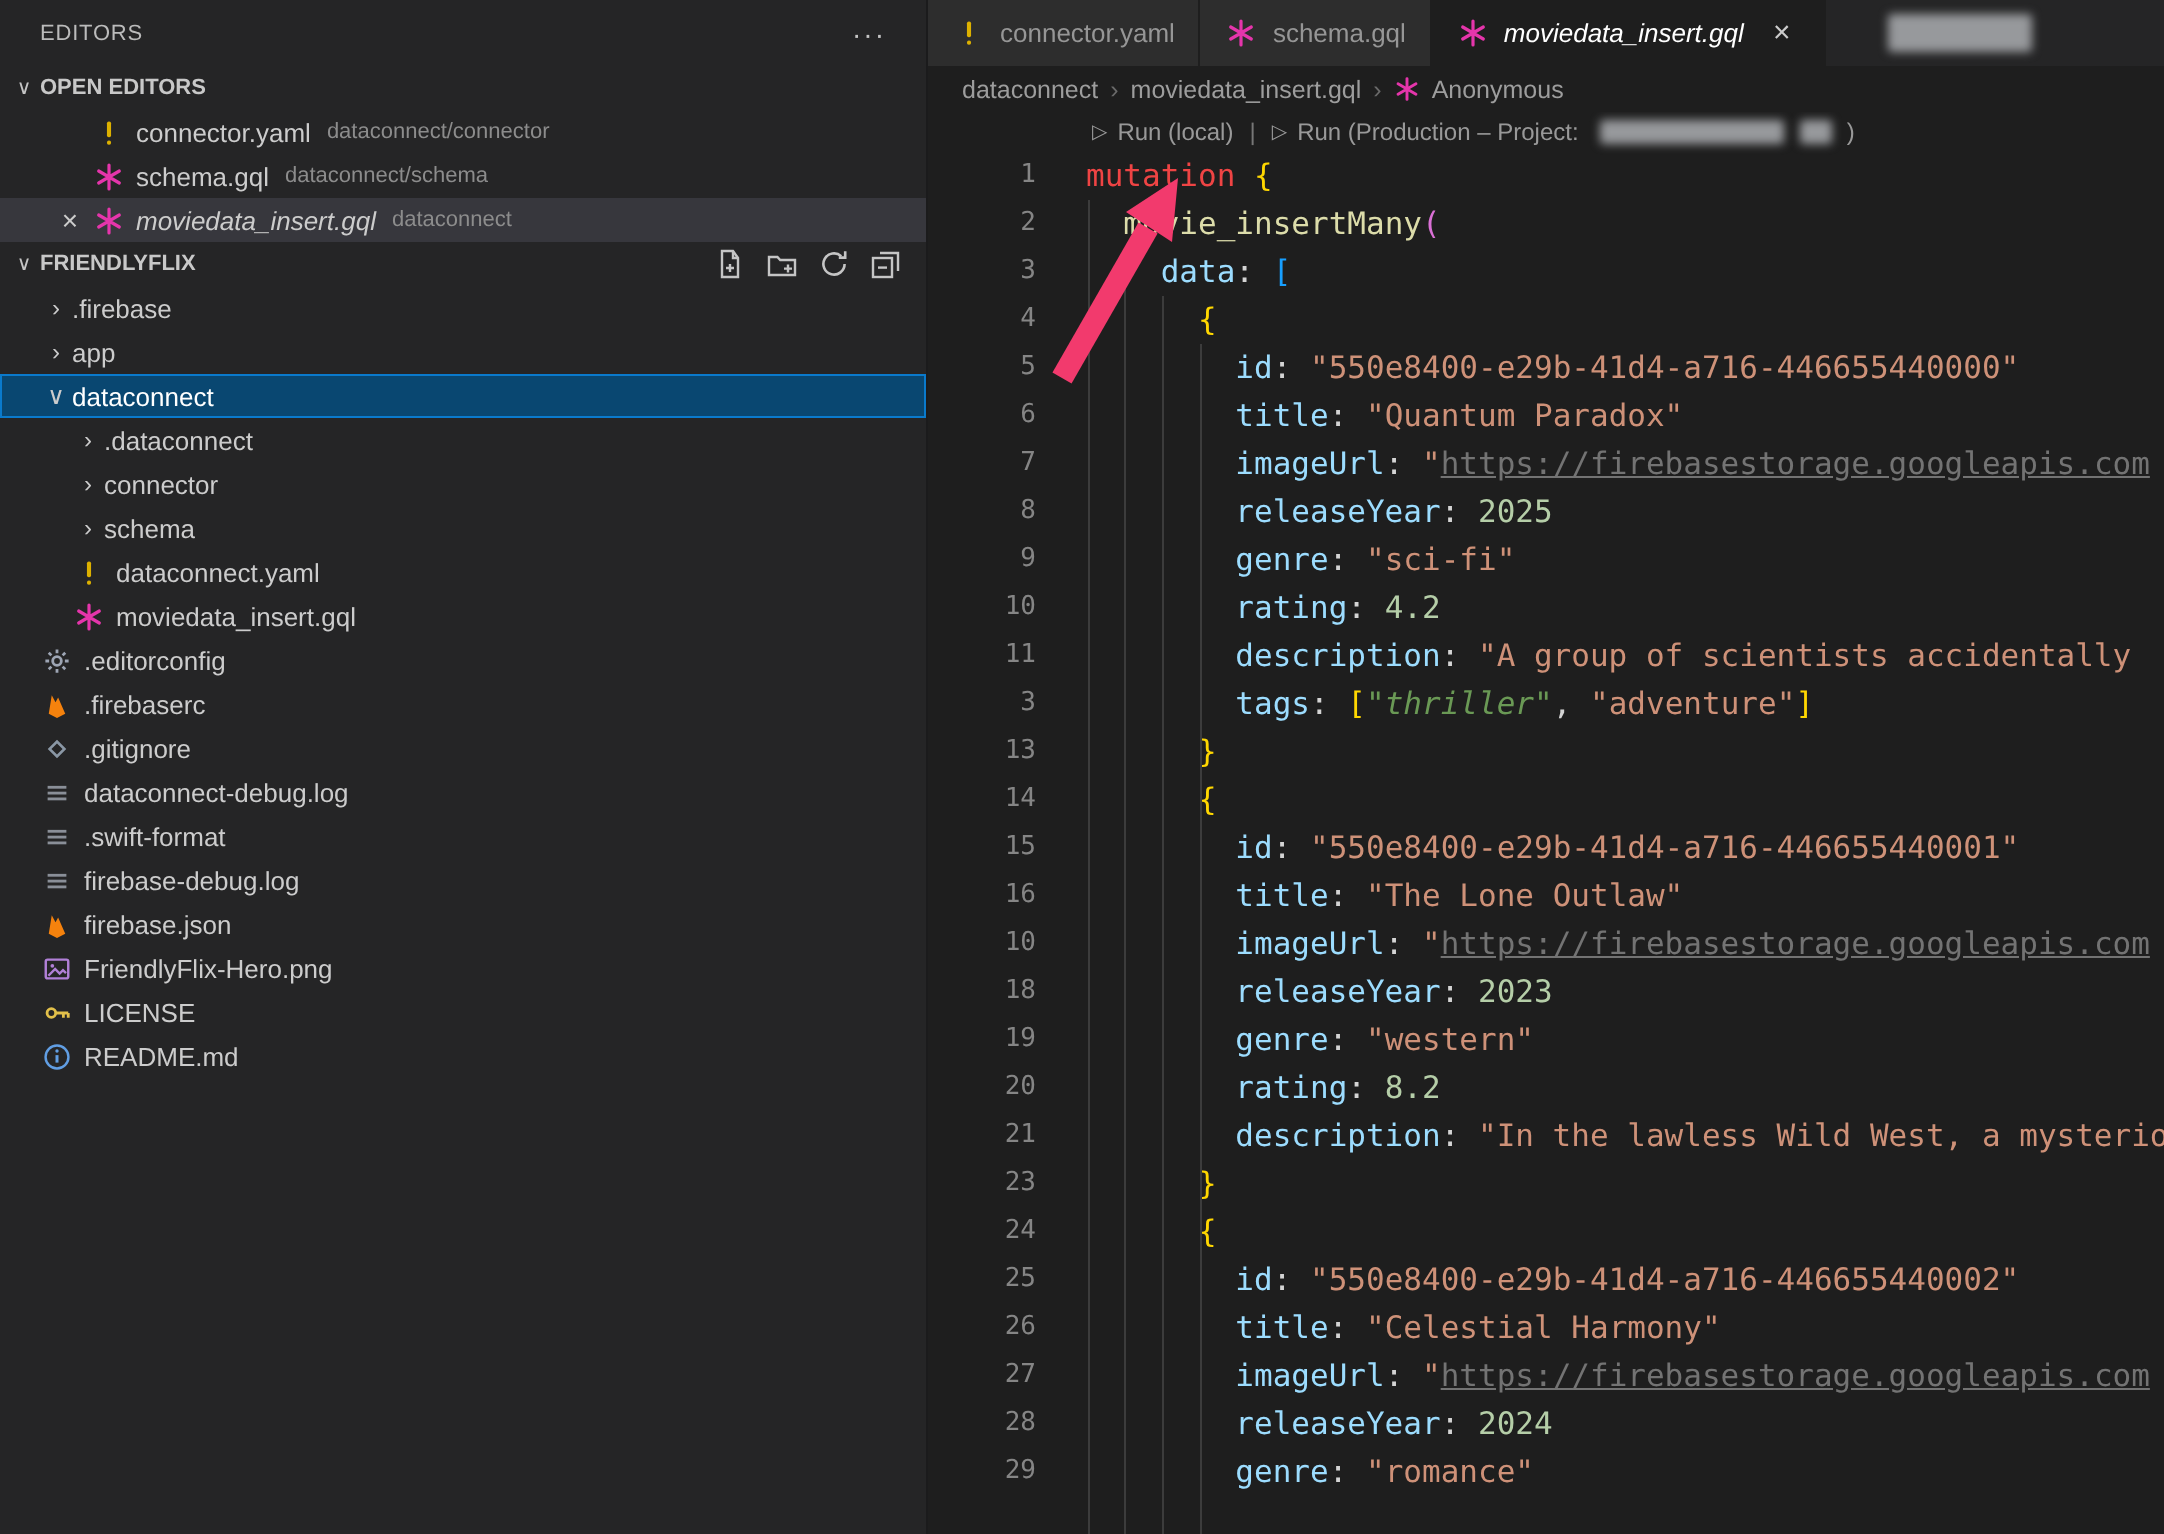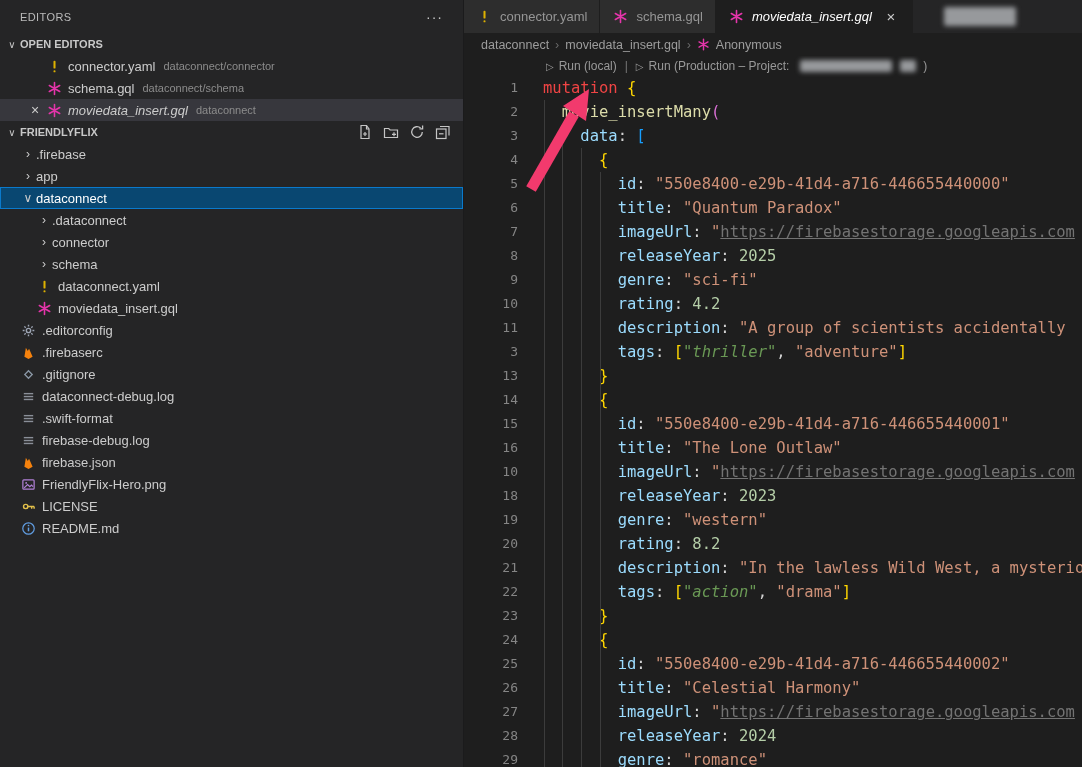--- a/index.html
+++ b/index.html
@@ -458,24 +458,20 @@
           </div>
           <div class="code-row">
             <span class="ln">20</span>
             <span class="lc"><span class="tk-pl">        </span><span class="tk-prop">rating</span><span class="tk-pl">: </span><span class="tk-num">8.2</span></span>
           </div>
           <div class="code-row">
             <span class="ln">21</span>
             <span class="lc"><span class="tk-pl">        </span><span class="tk-prop">description</span><span class="tk-pl">: </span><span class="tk-str">"In the lawless Wild West, a mysterious</span></span>
           </div>
           <div class="code-row">
-            <span class="ln">22</span>
-            <span class="lc"><span class="tk-pl">        </span><span class="tk-prop">tags</span><span class="tk-pl">: </span><span class="tk-b1">[</span><span class="tk-tag">"action"</span><span class="tk-pl">, </span><span class="tk-str">"drama"</span><span class="tk-b1">]</span></span>
-          </div>
-          <div class="code-row">
             <span class="ln">23</span>
             <span class="lc"><span class="tk-pl">      </span><span class="tk-b1">}</span></span>
           </div>
           <div class="code-row">
             <span class="ln">24</span>
             <span class="lc"><span class="tk-pl">      </span><span class="tk-b1">{</span></span>
           </div>
           <div class="code-row">
             <span class="ln">25</span>
             <span class="lc"><span class="tk-pl">        </span><span class="tk-prop">id</span><span class="tk-pl">: </span><span class="tk-str">"550e8400-e29b-41d4-a716-446655440002"</span></span>

